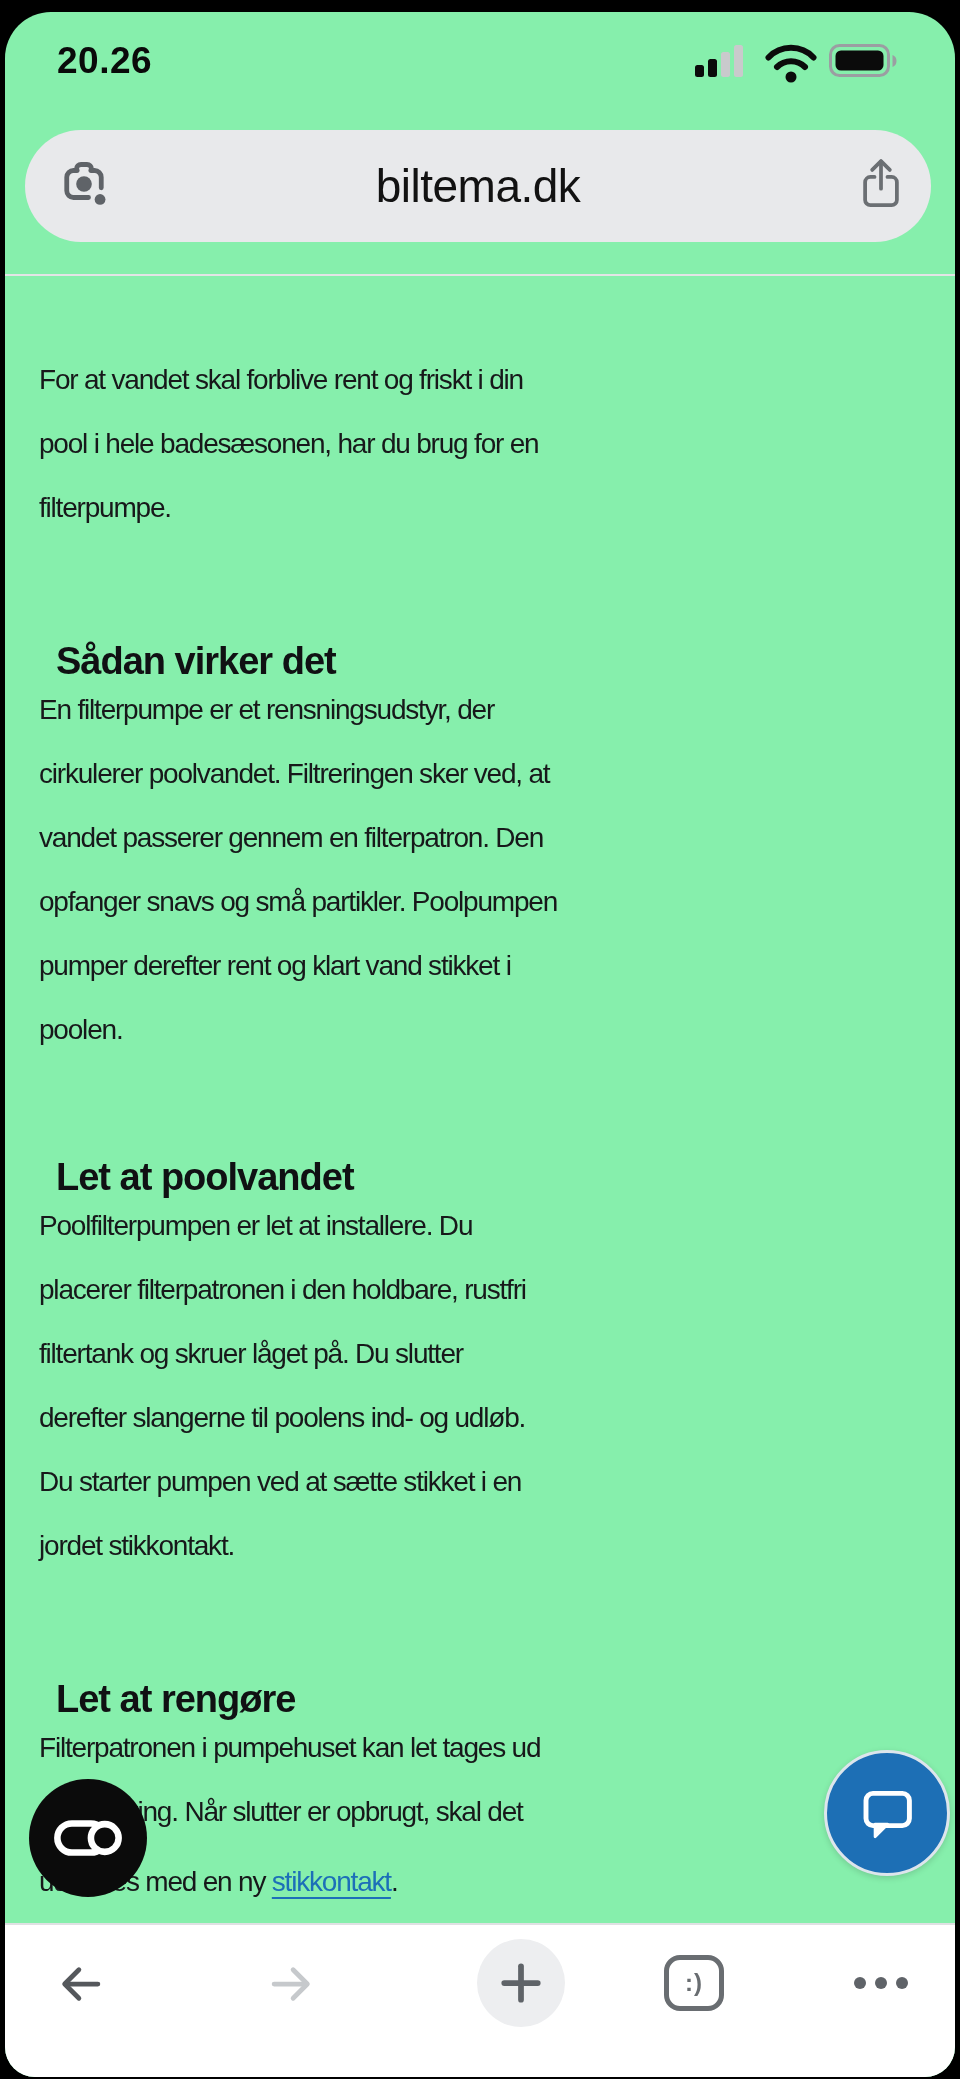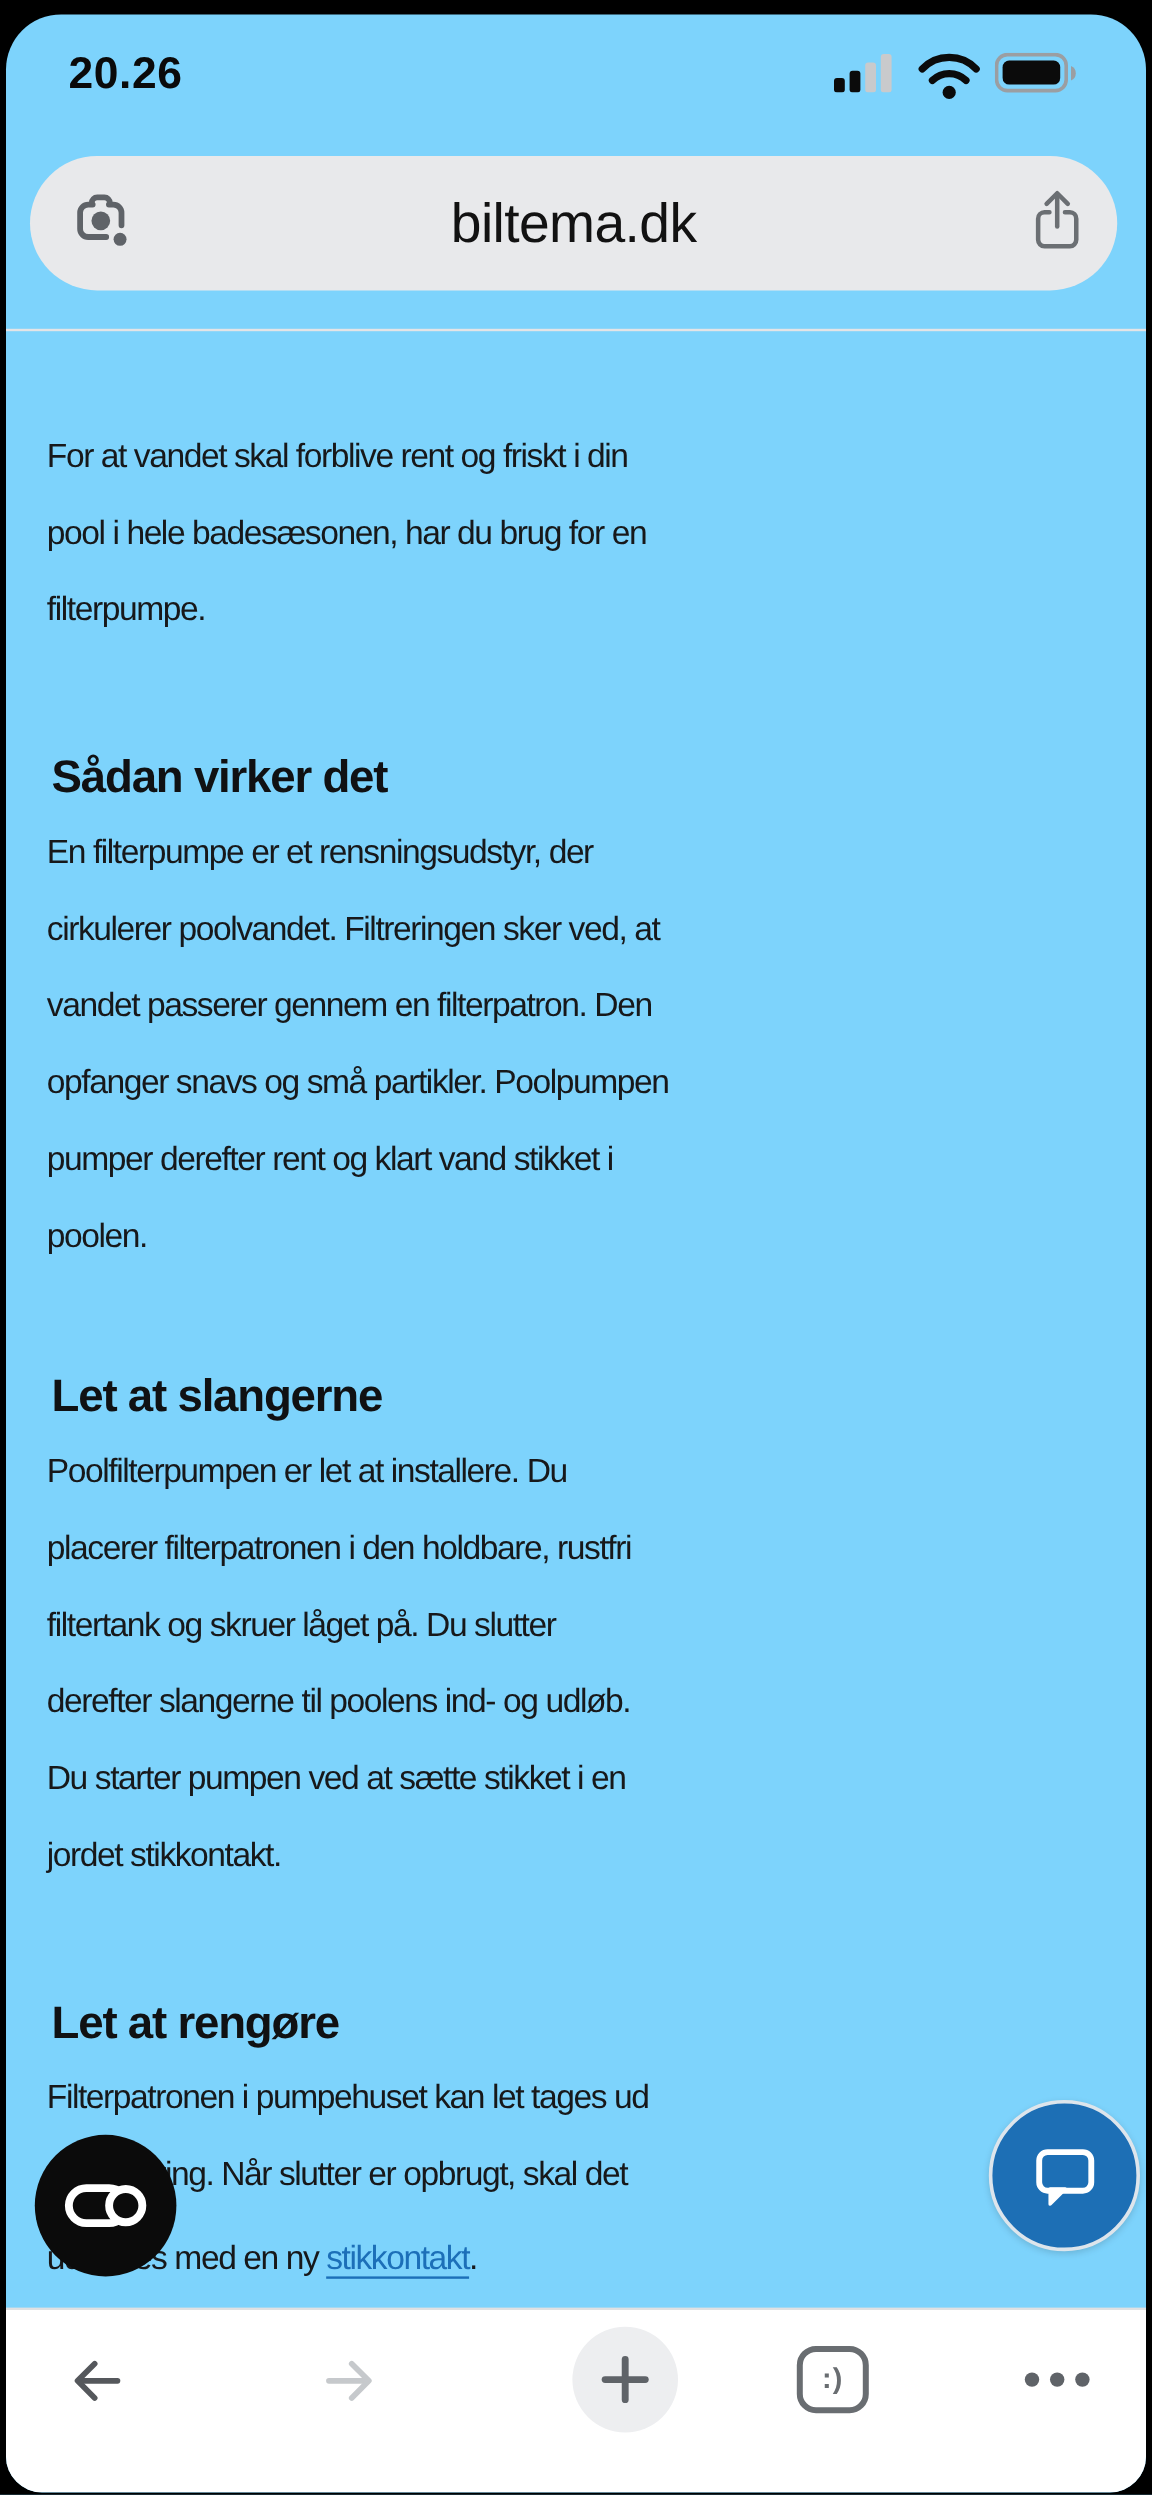--- a/index.html
+++ b/index.html
@@ -3,21 +3,21 @@
 <meta charset="utf-8">
 <style>
   html,body{margin:0;padding:0;}
   body{
     width:960px;height:2079px;position:relative;background:#000;
     font-family:"Liberation Sans","DejaVu Sans",sans-serif;
     -webkit-font-smoothing:antialiased;overflow:hidden;
   }
   .screen{
     position:absolute;left:5px;right:5px;top:12px;bottom:2px;
-    background:#7dd3fc;border-radius:46px 46px 30px 30px;overflow:hidden;
+    background:#86efac;border-radius:46px 46px 30px 30px;overflow:hidden;
   }
   
   .status-time{
     position:absolute;left:52px;top:28px;font-size:37px;font-weight:700;color:#0a0a0a;letter-spacing:0.5px;
   }
   .status-icons{position:absolute;right:0;top:0;height:100px;width:260px;}
   .sig{position:absolute;left:0px;top:33px;}
   .wifi{position:absolute;left:70px;top:31px;}
   .batt{position:absolute;left:134px;top:32px;}
   
@@ -32,21 +32,21 @@
   }
   .share{position:absolute;right:30px;top:26px;}
   .chrome-sep{position:absolute;left:0;right:0;top:262px;height:2px;background:#E3E4E6;}
   
   .body-text{
     position:absolute;left:34px;width:890px;
     font-size:28px;line-height:64px;letter-spacing:-1.2px;color:#17181a;
   }
   .lines{white-space:pre-line;}
   .heading{
-    position:absolute;left:34px;width:890px;margin:4px;
+    position:absolute;left:34px;width:890px;margin:17px;
     font-size:38px;line-height:64px;font-weight:700;letter-spacing:-1px;color:#101113;
   }
   .link{color:var(--link,#1c6fb8);text-decoration:underline;text-underline-offset:6px;cursor:pointer;}
   
   .cookie-badge{
     position:absolute;left:24px;top:1767px;width:118px;height:118px;border-radius:50%;
     background:#0b0b0b;display:flex;align-items:center;justify-content:center;cursor:pointer;
   }
   .chat-fab{
     position:absolute;left:819px;top:1738px;width:126px;height:126px;border-radius:50%;
@@ -126,21 +126,21 @@
 filterpumpe.</div>
 
     <h2 class="heading" style="top:600px">Sådan virker det</h2>
     <div class="body-text lines" style="top:666px">En filterpumpe er et rensningsudstyr, der
 cirkulerer poolvandet. Filtreringen sker ved, at
 vandet passerer gennem en filterpatron. Den
 opfanger snavs og små partikler. Poolpumpen
 pumper derefter rent og klart vand stikket i
 poolen.</div>
 
-    <h2 class="heading" style="top:1116px">Let at slangerne</h2>
+    <h2 class="heading" style="top:1116px">Let at poolvandet</h2>
     <div class="body-text lines" style="top:1182px">Poolfilterpumpen er let at installere. Du
 placerer filterpatronen i den holdbare, rustfri
 filtertank og skruer låget på. Du slutter
 derefter slangerne til poolens ind- og udløb.
 Du starter pumpen ved at sætte stikket i en
 jordet stikkontakt.</div>
 
     <h2 class="heading" style="top:1638px">Let at rengøre</h2>
     <div class="body-text lines" style="top:1704px">Filterpatronen i pumpehuset kan let tages ud
 til rengøring. Når slutter er opbrugt, skal det</div>

